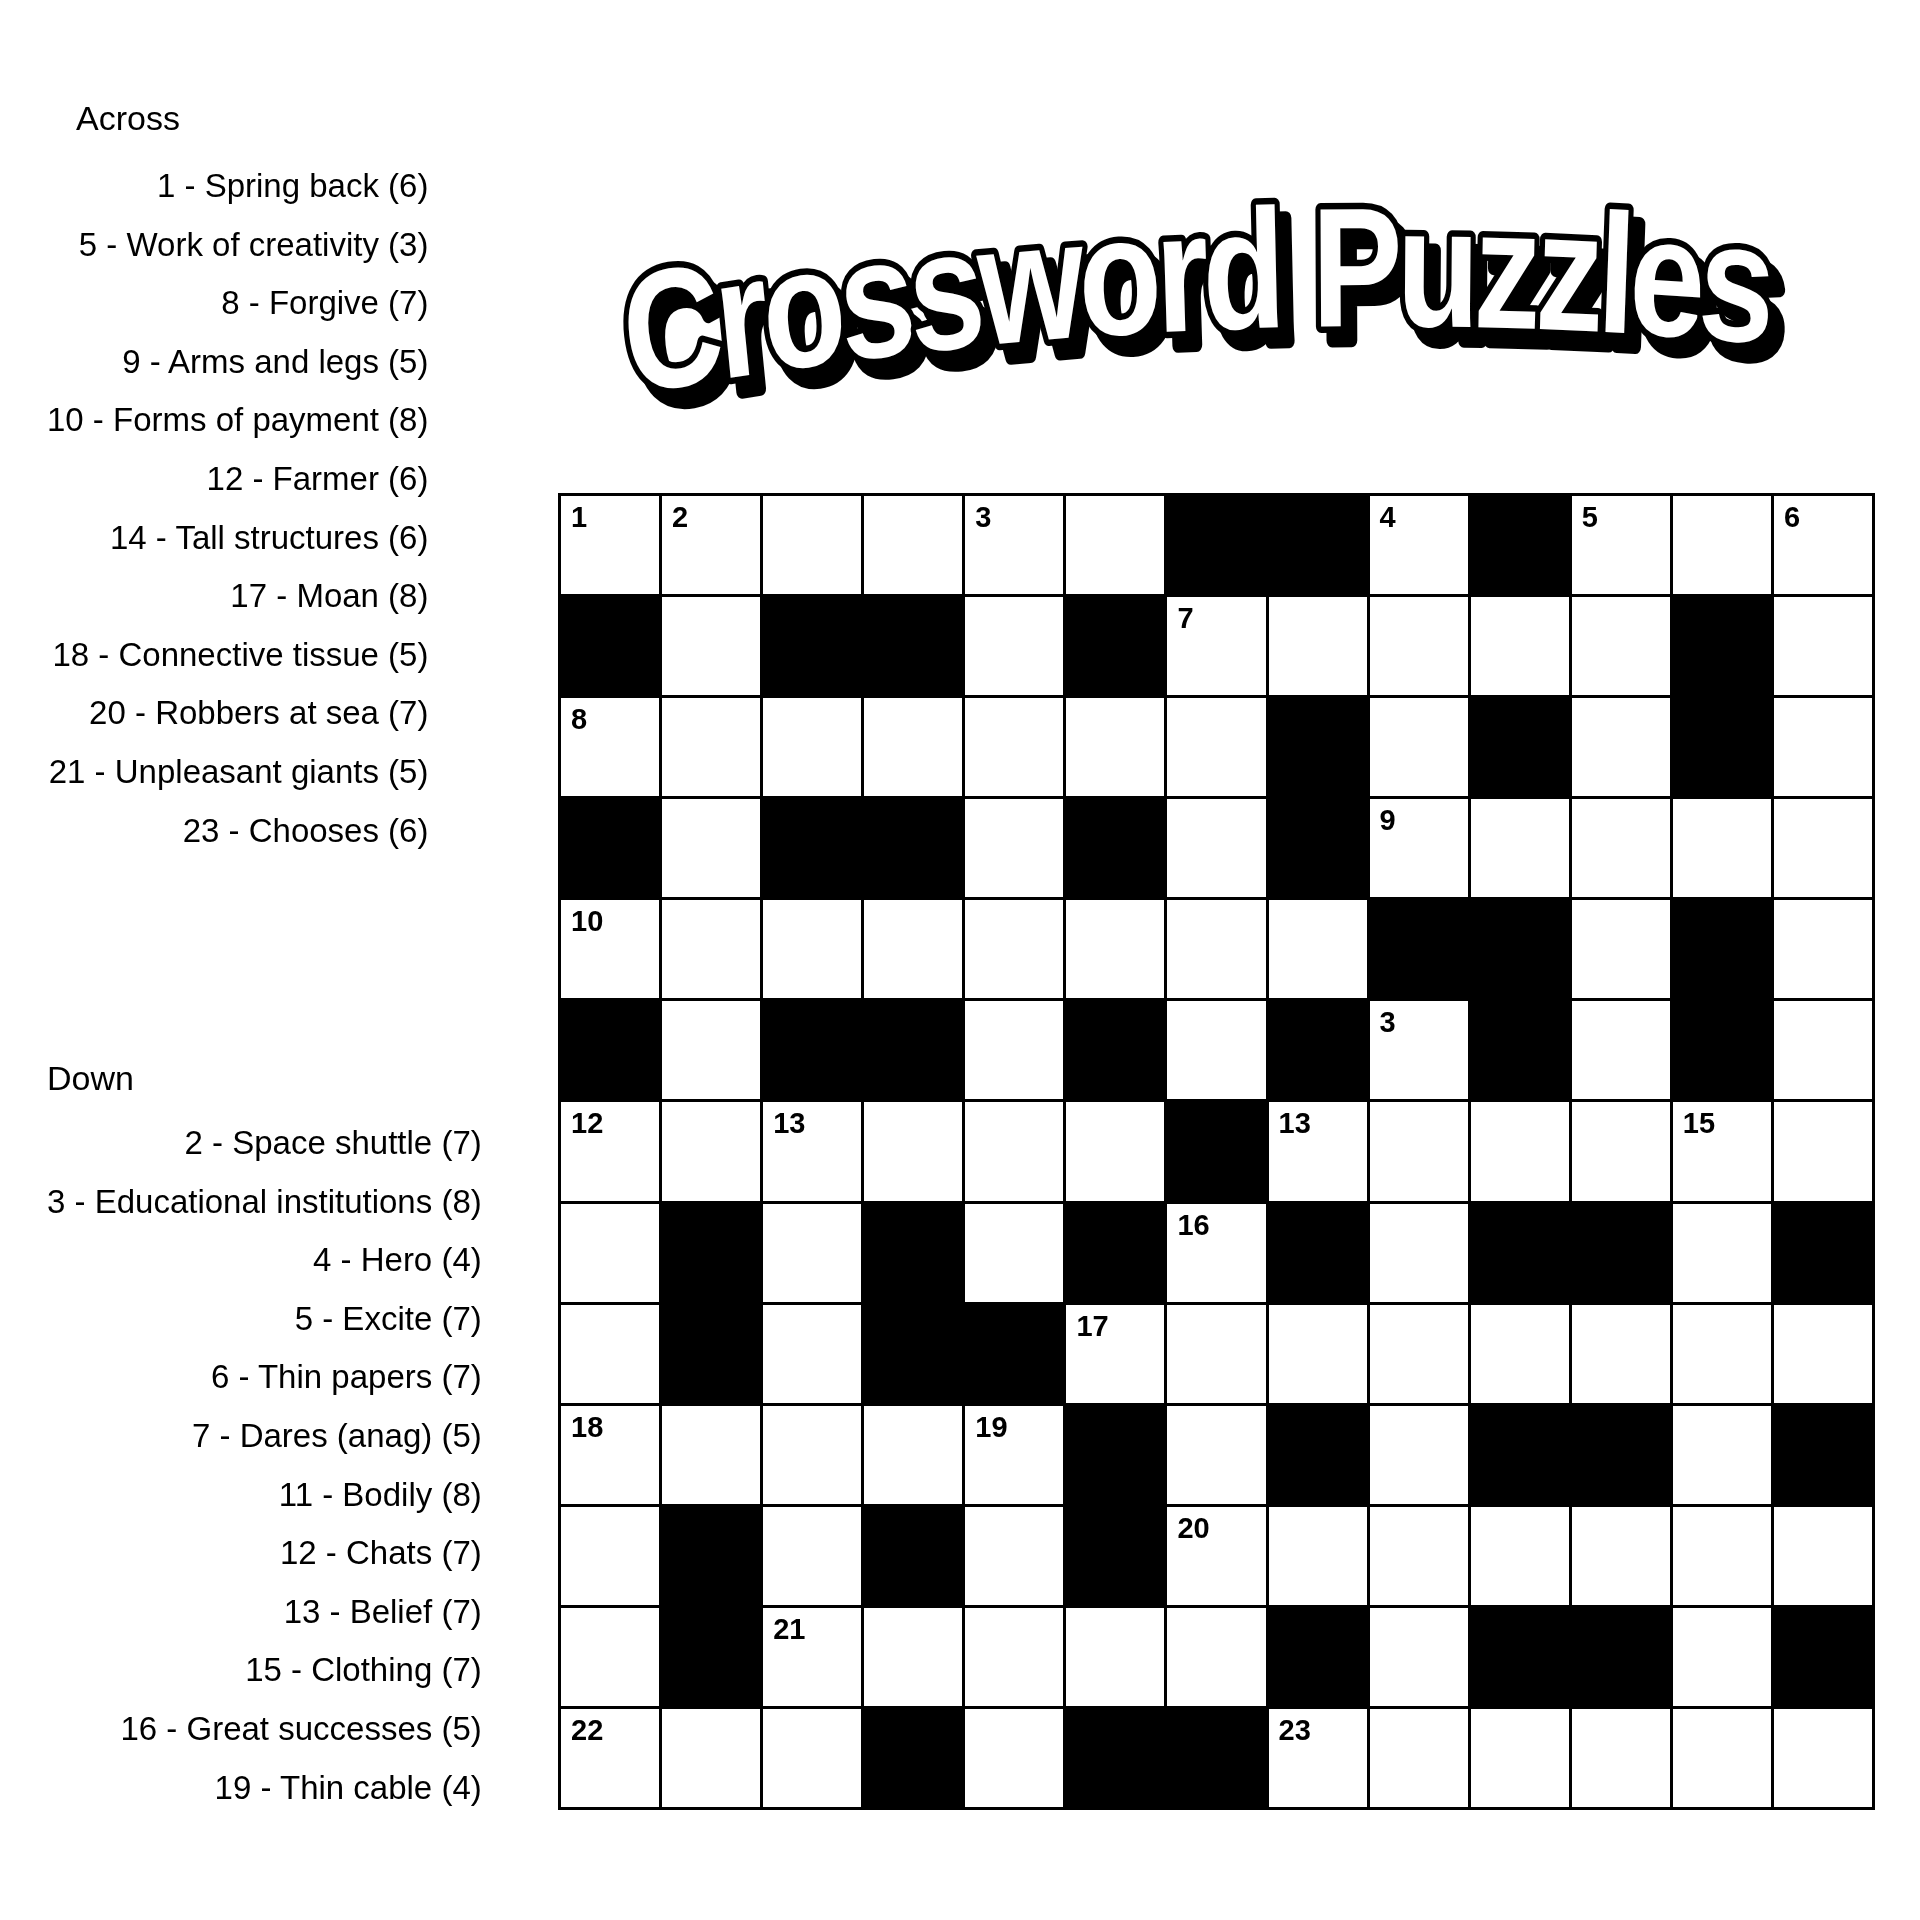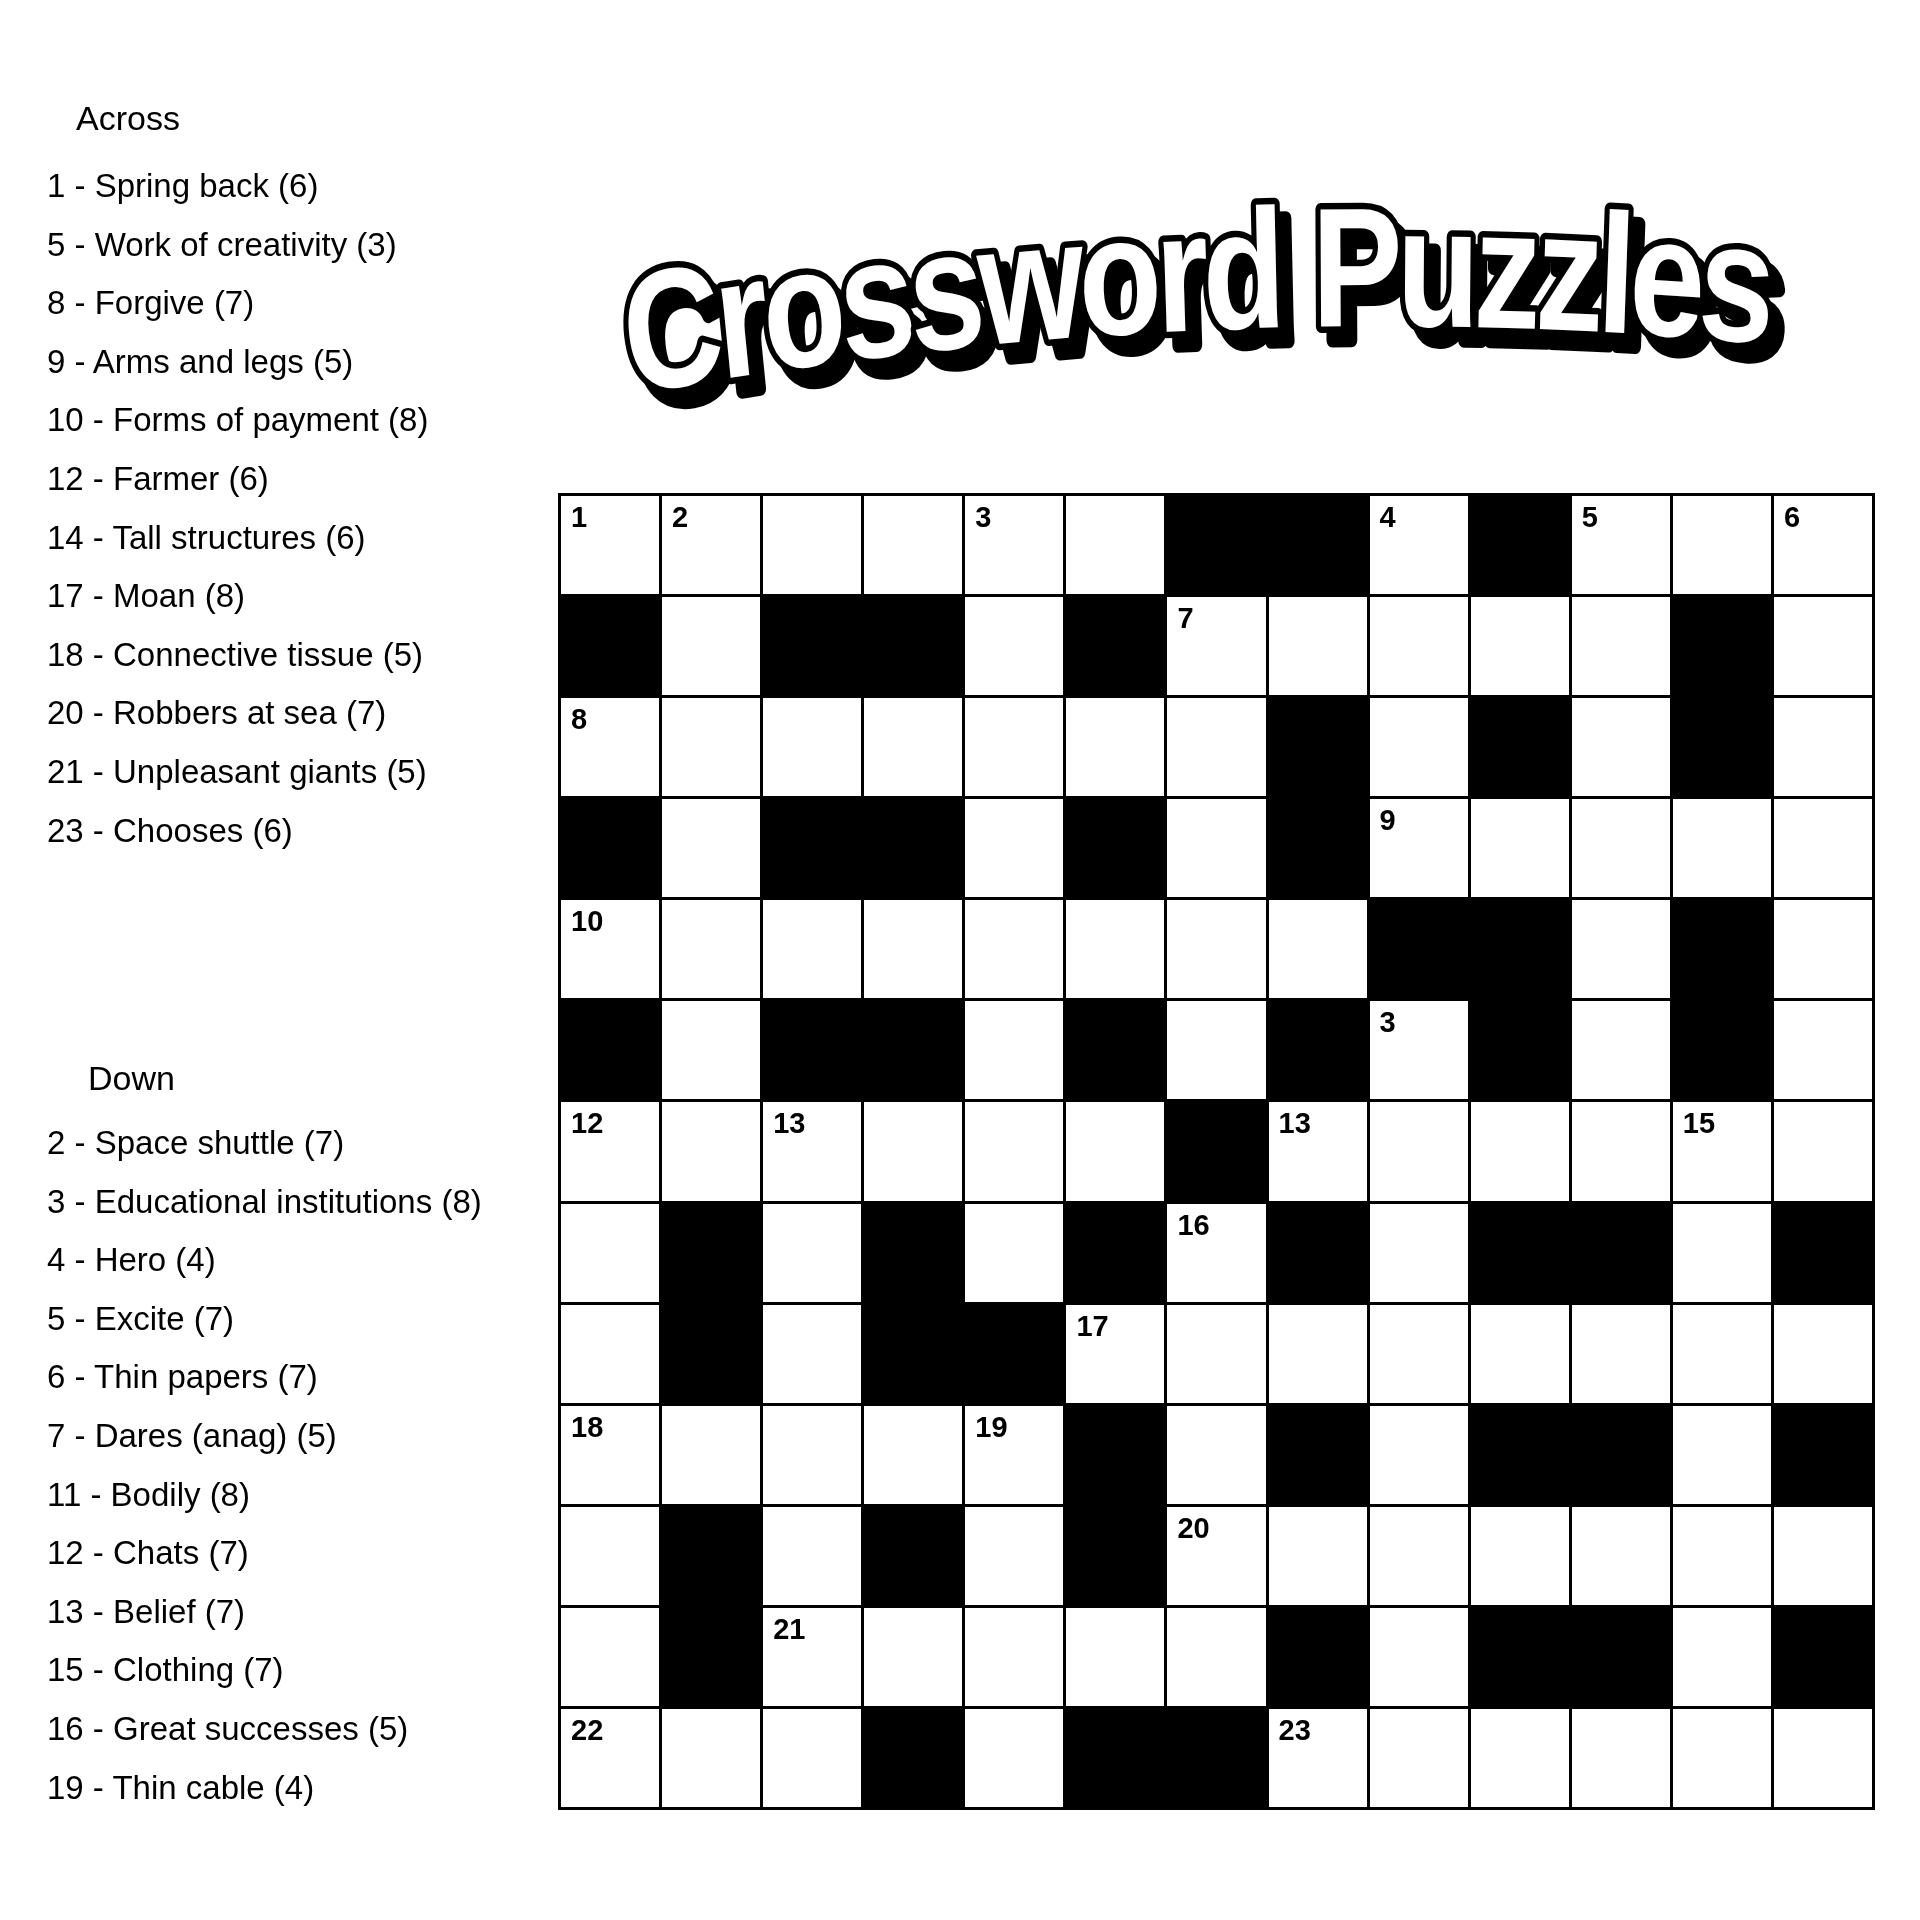--- a/index.html
+++ b/index.html
@@ -18,36 +18,37 @@
 
   
   .heading {
     position: absolute;
     font-size: 34px;
     font-weight: normal;
     line-height: 1;
     white-space: nowrap;
   }
   #across-heading { left: 76px; top: 101px; }
-  #down-heading   { left: 47px; top: 1061px; margin-left: 41px; }
+  #down-heading   { left: 47px; top: 1061px; }
 
   ul.clue-list {
     position: absolute;
     left: 47px;
     margin: 0;
     padding: 0;
     list-style: none;
     font-size: 33px;
   }
   #across-list { top: 157px; }
   #down-list   { top: 1114px; }
   ul.clue-list li {
     height: 58.6px;
     line-height: 58.6px;
     white-space: nowrap;
+    text-align: right;
   }
 
   
   #title-svg {
     position: absolute;
     left: 600px;
     top: 130px;
     width: 1220px;
     height: 320px;
   }

